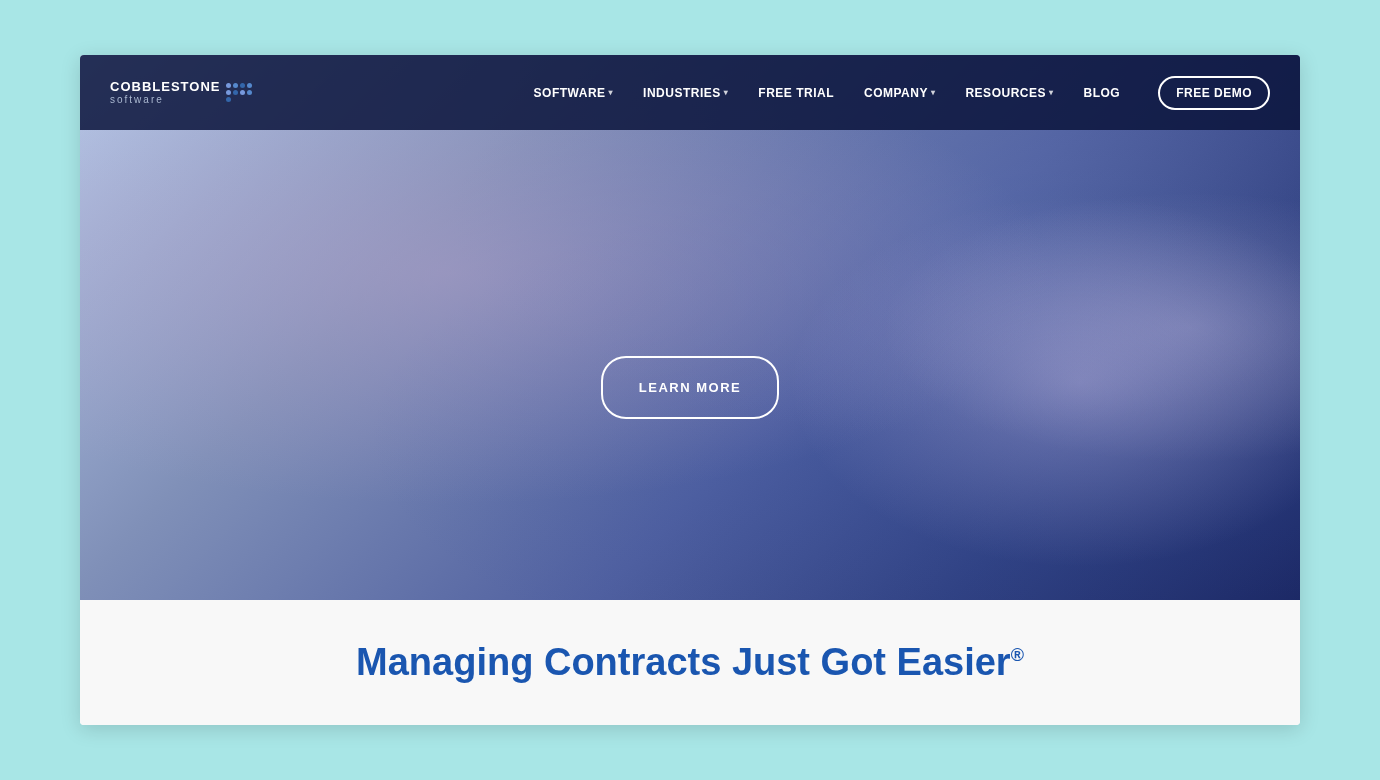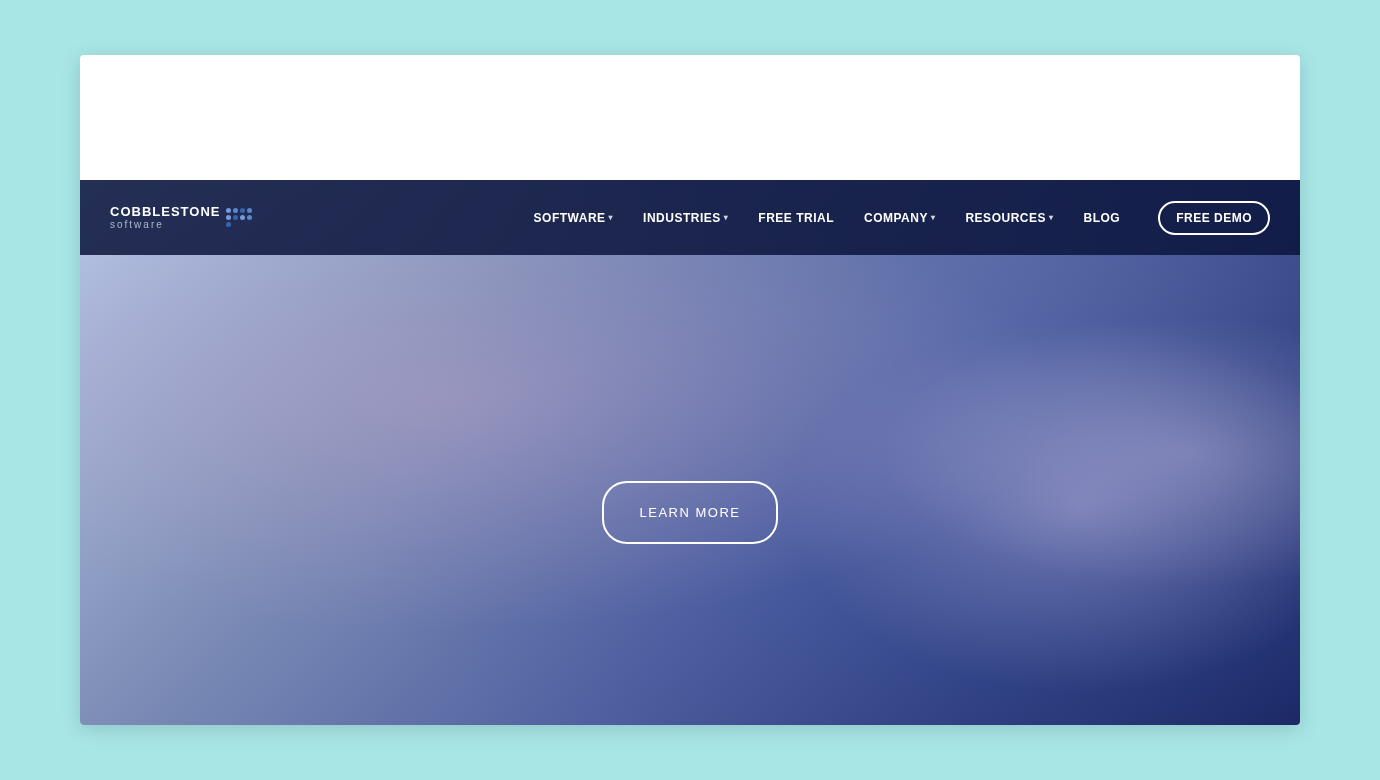--- a/index.html
+++ b/index.html
@@ -16,21 +16,20 @@
 
     .page-wrapper {
       width: 1220px;
       height: 670px;
       background: #fff;
       border-radius: 4px;
       overflow: hidden;
       box-shadow: 0 4px 20px rgba(0,0,0,0.15);
       display: flex;
       flex-direction: column;
-      justify-content: flex-end;
     }
 
     
     .hero {
       position: relative;
       flex: 0 0 545px;
       overflow: hidden;
       background: linear-gradient(135deg, #b8c8e8 0%, #8090b8 30%, #5060a0 60%, #304080 80%, #1a2560 100%);
     }
 
@@ -176,21 +175,21 @@
       font-weight: 400;
       margin-bottom: 36px;
       text-shadow: 0 1px 4px rgba(0,0,0,0.3);
     }
 
     .hero-btn {
       border: 2px solid #fff;
       border-radius: 25px;
       color: #fff;
       font-size: 13px;
-      font-weight: 400;
+      font-weight: 700;
       letter-spacing: 1.5px;
       text-transform: uppercase;
       padding: 22px 36px;
       cursor: pointer;
       background: transparent;
       transition: all 0.2s;
       margin-top: 44px;
     }
 
     
@@ -268,14 +267,19 @@
         </div>
         <button class="nav-demo-btn">FREE DEMO</button>
       </div>
     </nav>
 
     <div class="hero-content">
       <button class="hero-btn">LEARN MORE</button>
     </div>
   </div>
 
+  <div class="bottom-section">
+    <h2 class="bottom-headline">
+      <span>Managing Contracts Just Got Easier</span><sup>®</sup>
+    </h2>
+  </div>
 
 </div>
 
 </body></html>

